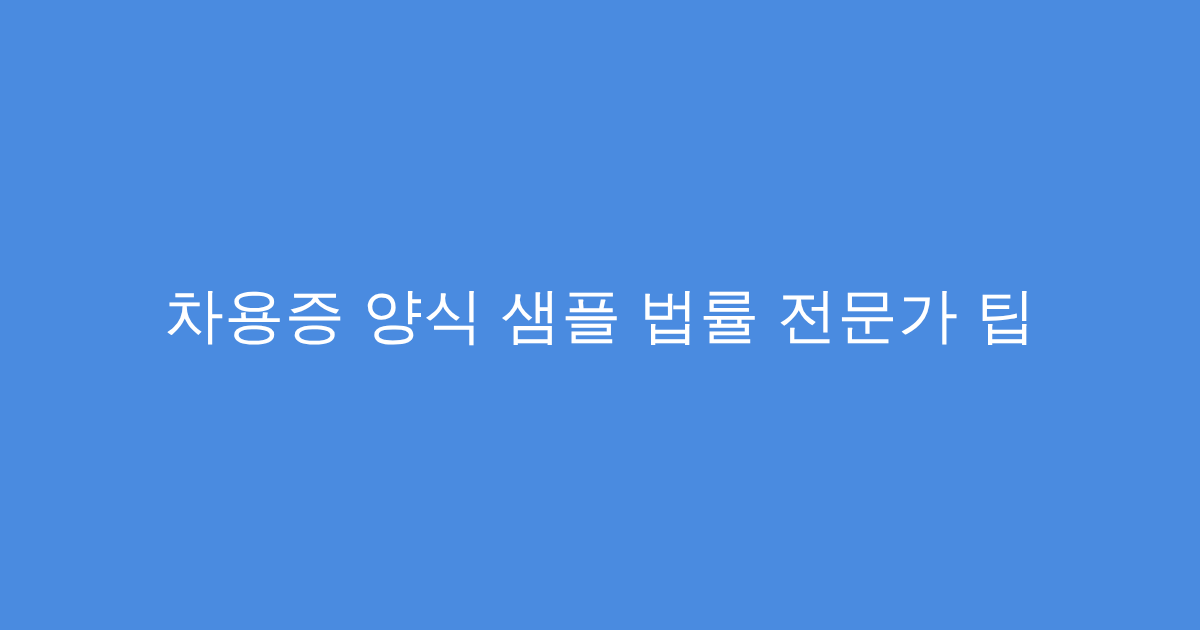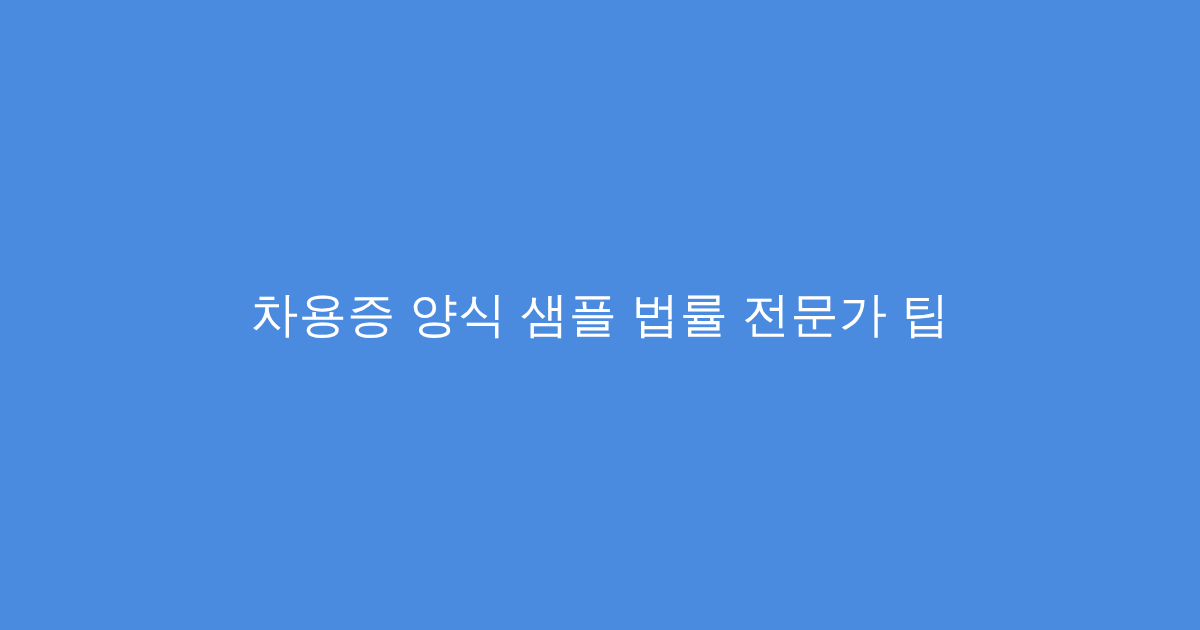--- a/index.html
+++ b/index.html
@@ -34,21 +34,21 @@
     display: flex;
     align-items: center;
     justify-content: center;
   }
 
   .og-card__headline {
     margin: 0;
     padding: 0;
     color: #ffffff;
     font-family: "Liberation Sans", "DejaVu Sans", sans-serif;
-    font-size: 48px;
+    font-size: 60px;
     font-weight: 400;
     line-height: 1.35;
     letter-spacing: 0.5px;
     word-break: keep-all;
     white-space: nowrap;
   }
 </style>
 </head>
 <body>
 

